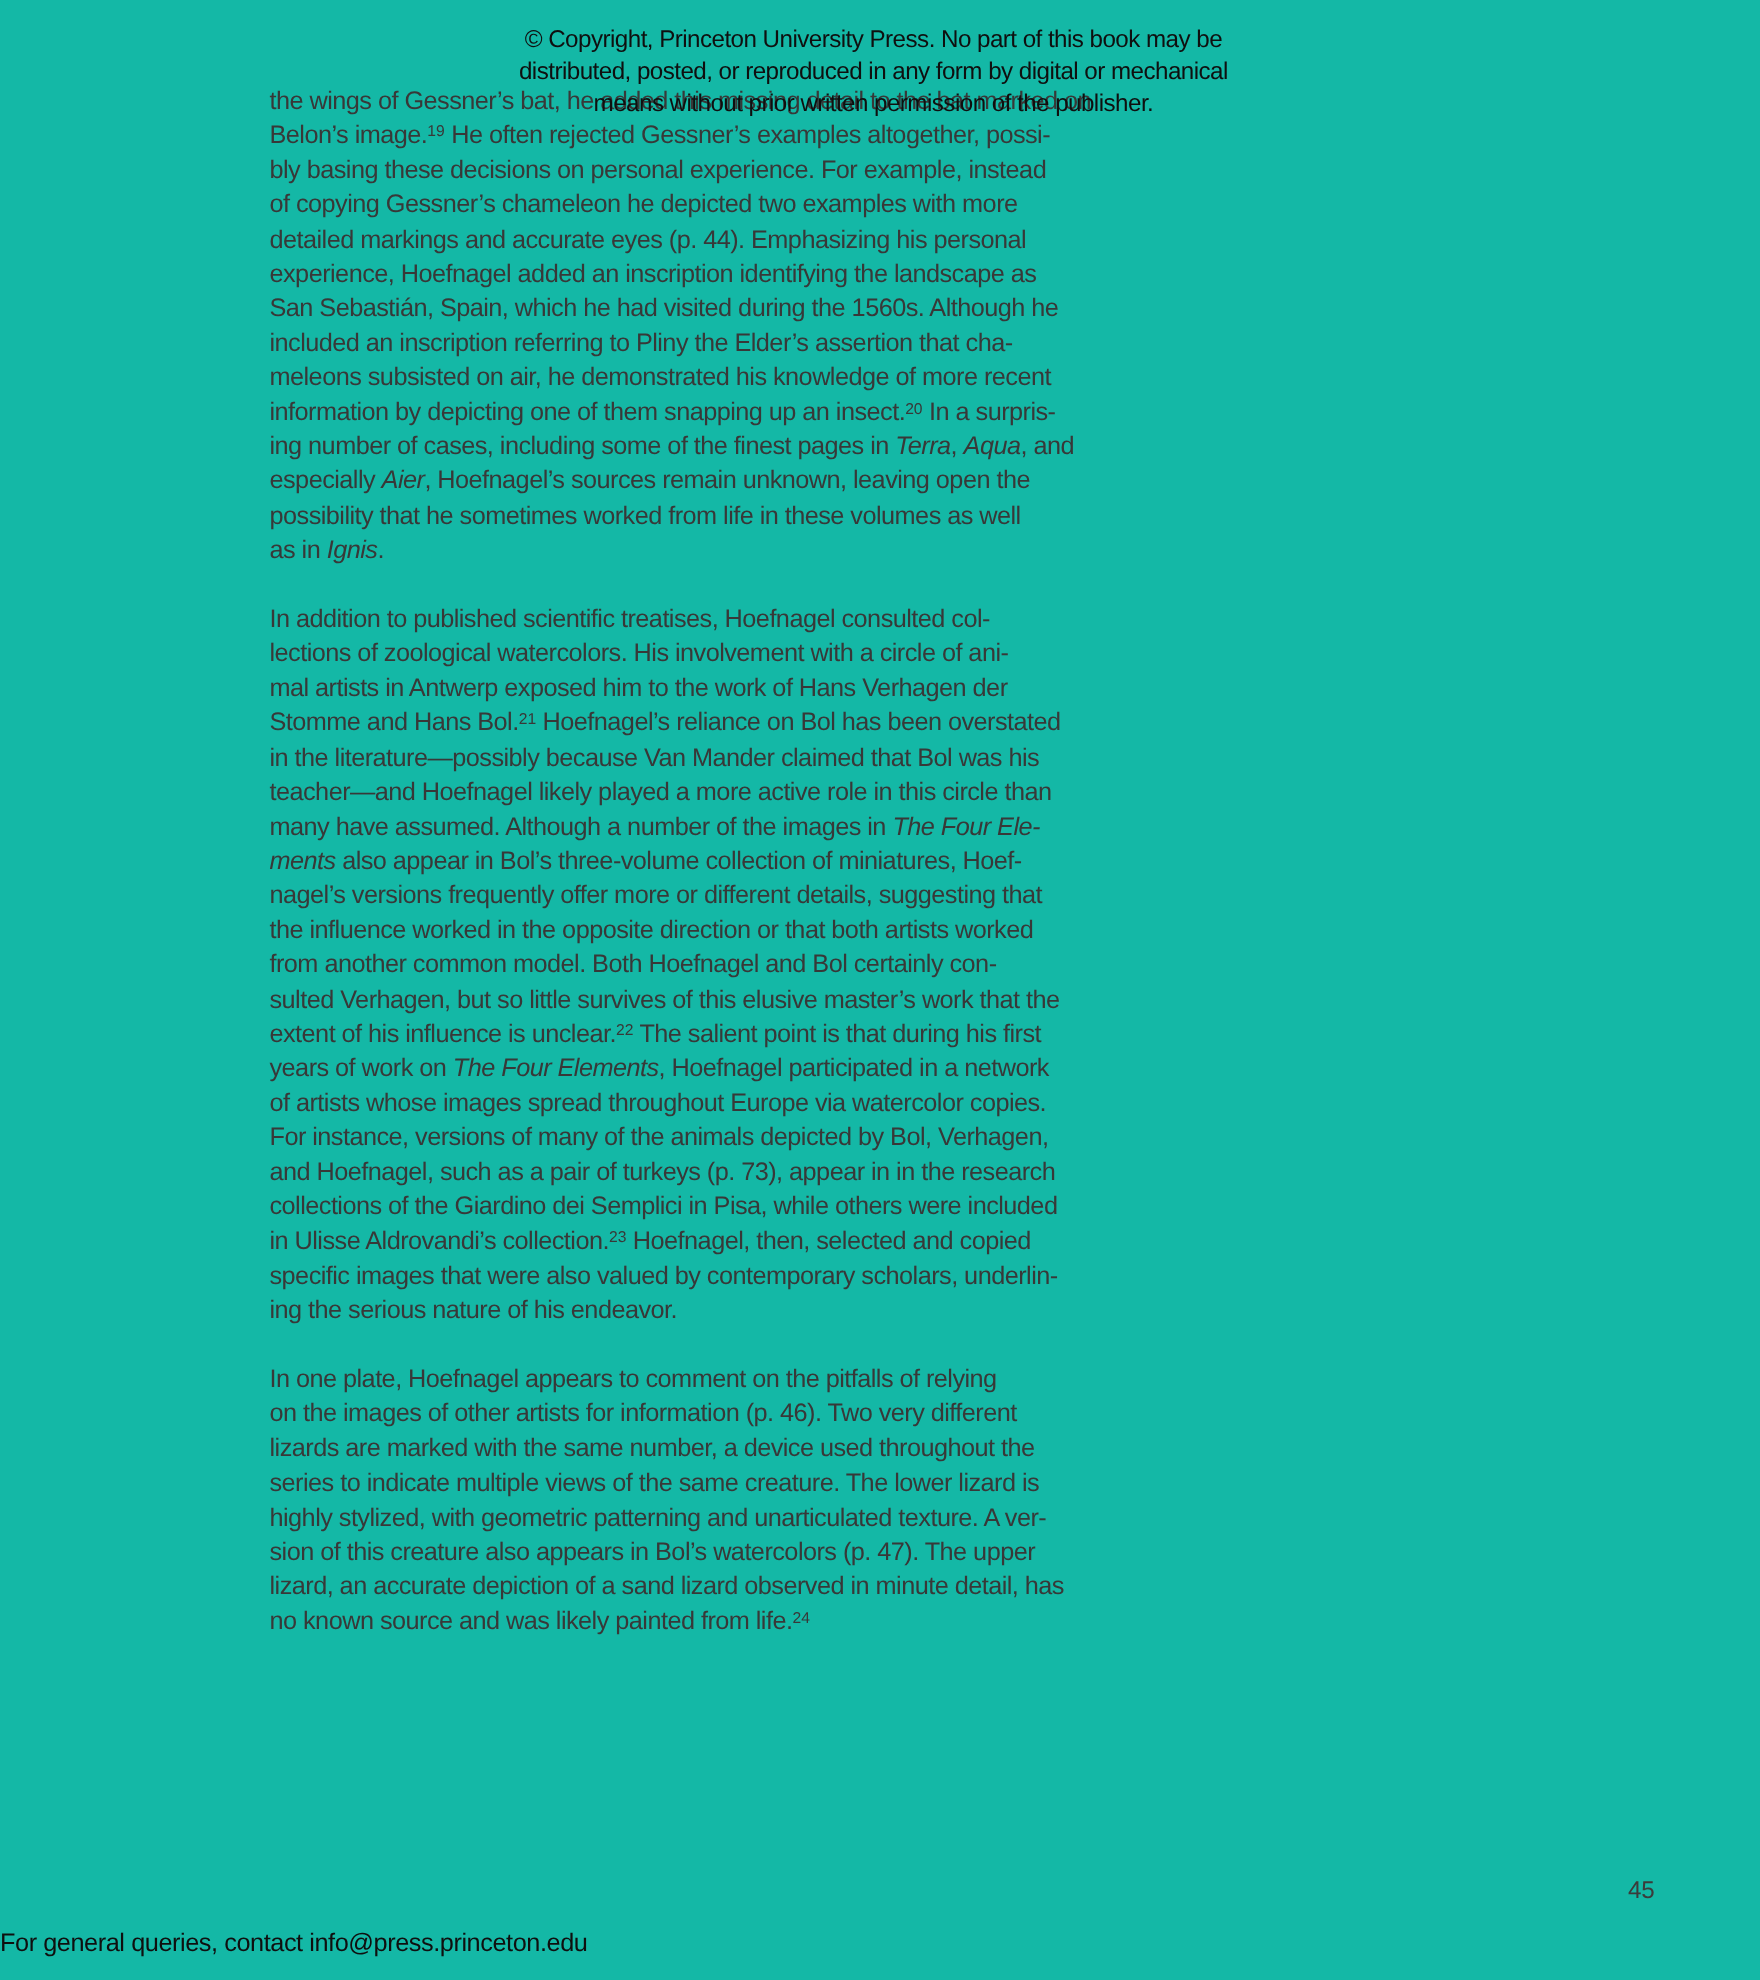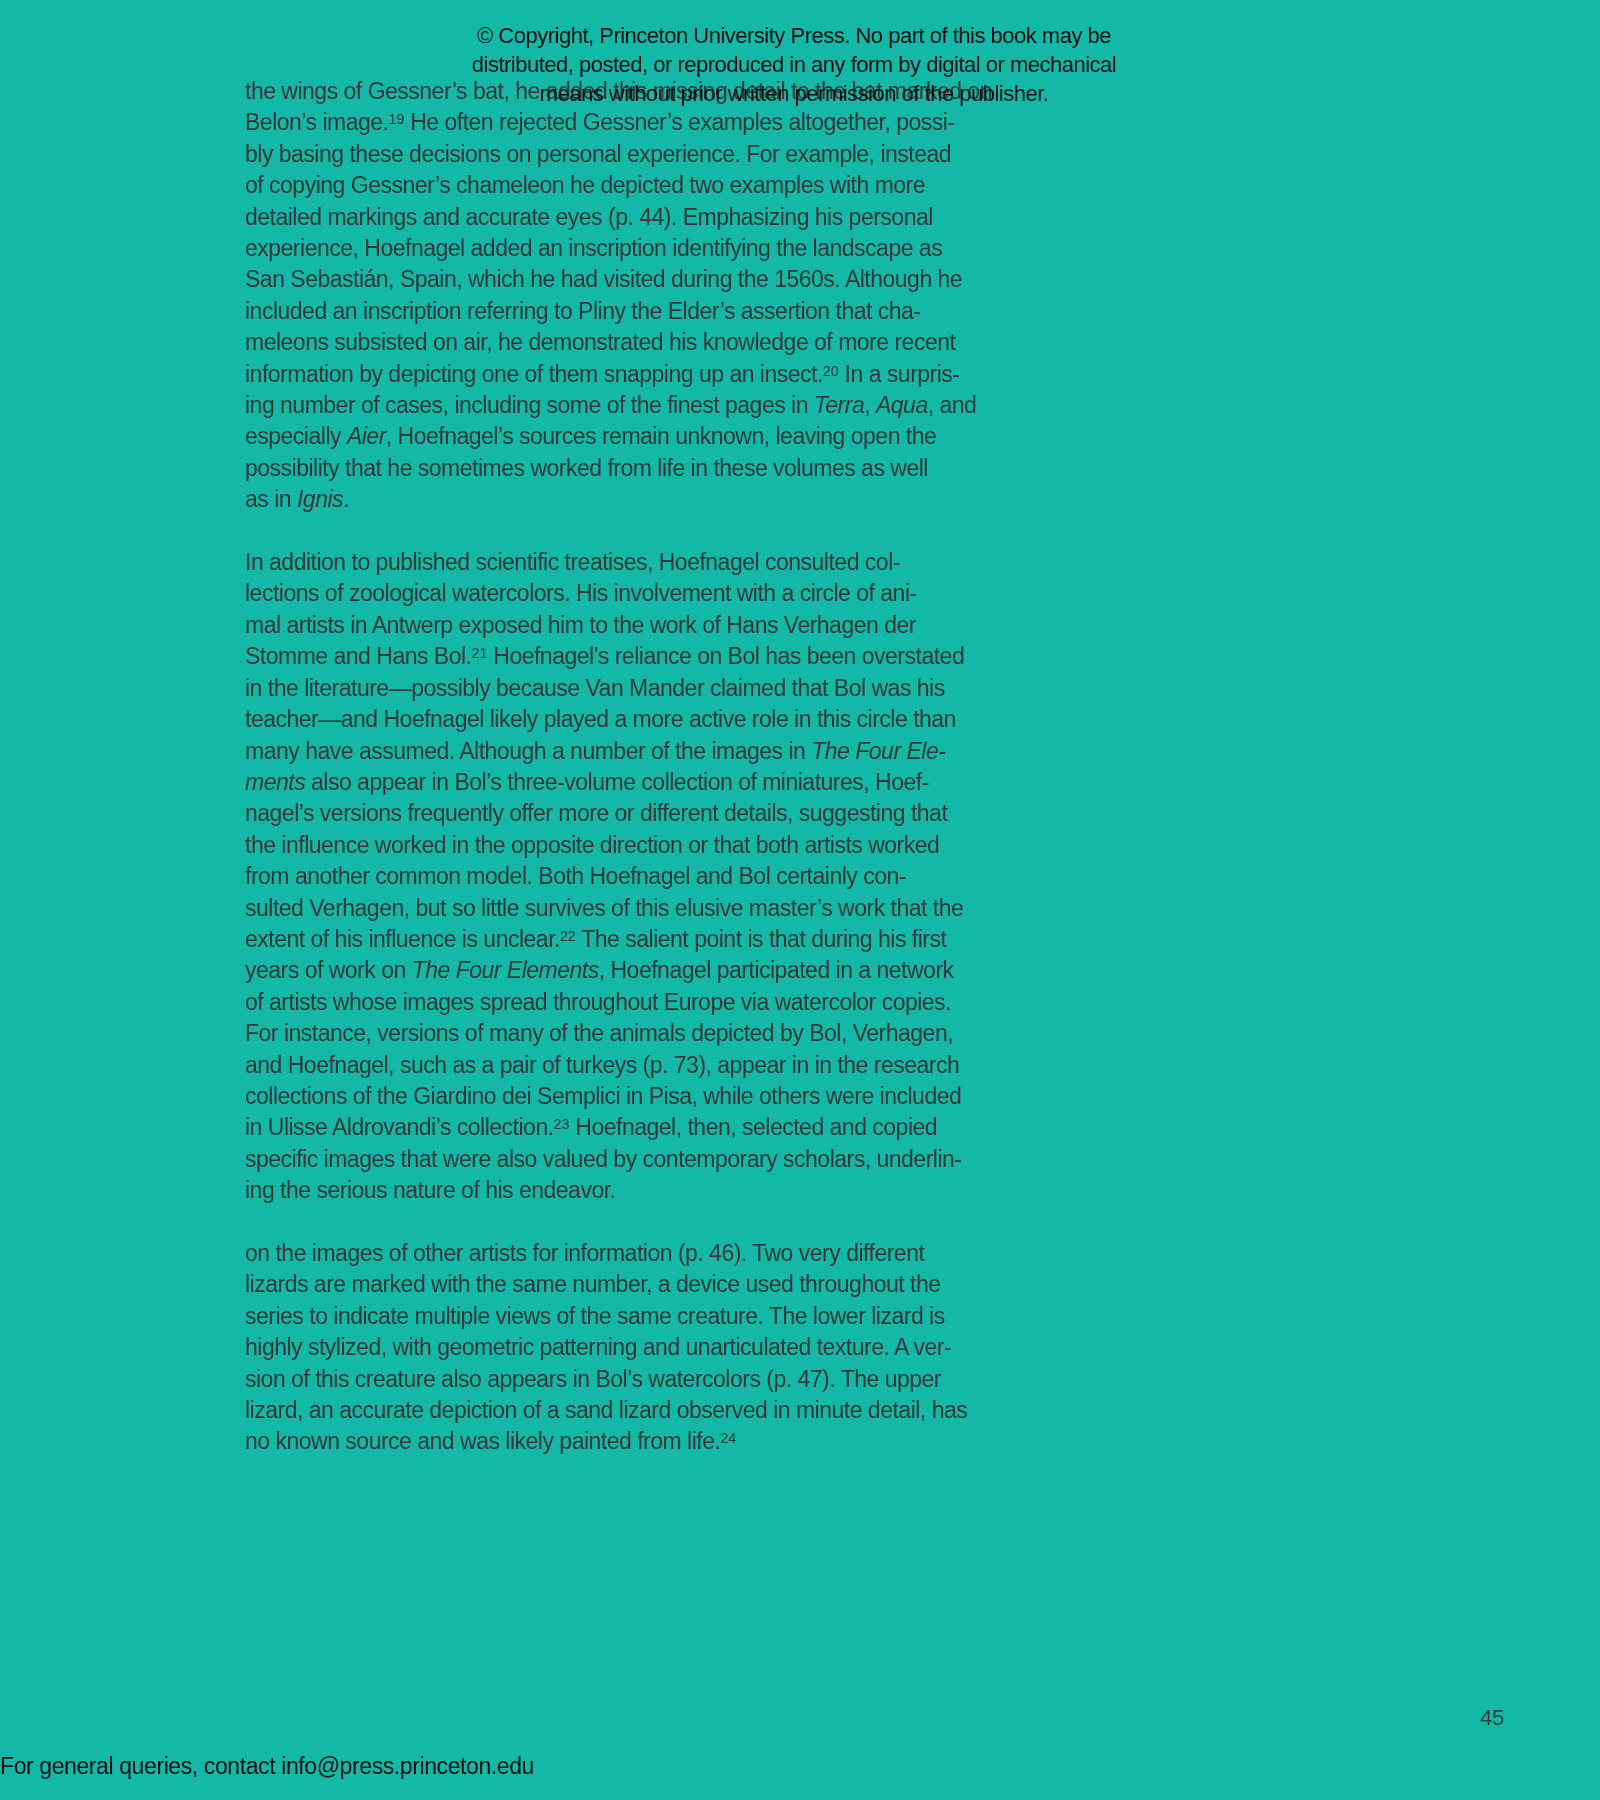--- a/index.html
+++ b/index.html
@@ -112,20 +112,21 @@
         <div class="line">years of work on <i>The Four Elements</i>, Hoefnagel participated in a network</div>
         <div class="line">of artists whose images spread throughout Europe via watercolor copies.</div>
         <div class="line">For instance, versions of many of the animals depicted by Bol, Verhagen,</div>
         <div class="line">and Hoefnagel, such as a pair of turkeys (p. 73), appear in in the research</div>
         <div class="line">collections of the Giardino dei Semplici in Pisa, while others were included</div>
         <div class="line">in Ulisse Aldrovandi’s collection.<sup>23</sup> Hoefnagel, then, selected and copied</div>
         <div class="line">specific images that were also valued by contemporary scholars, underlin-</div>
         <div class="line">ing the serious nature of his endeavor.</div>
       </div>
     <div class="para">
+        <div class="line">In one plate, Hoefnagel appears to comment on the pitfalls of relying</div>
         <div class="line">on the images of other artists for information (p. 46). Two very different</div>
         <div class="line">lizards are marked with the same number, a device used throughout the</div>
         <div class="line">series to indicate multiple views of the same creature. The lower lizard is</div>
         <div class="line">highly stylized, with geometric patterning and unarticulated texture. A ver-</div>
         <div class="line">sion of this creature also appears in Bol’s watercolors (p. 47). The upper</div>
         <div class="line">lizard, an accurate depiction of a sand lizard observed in minute detail, has</div>
         <div class="line">no known source and was likely painted from life.<sup>24</sup></div>
       </div>
   </div>
 

